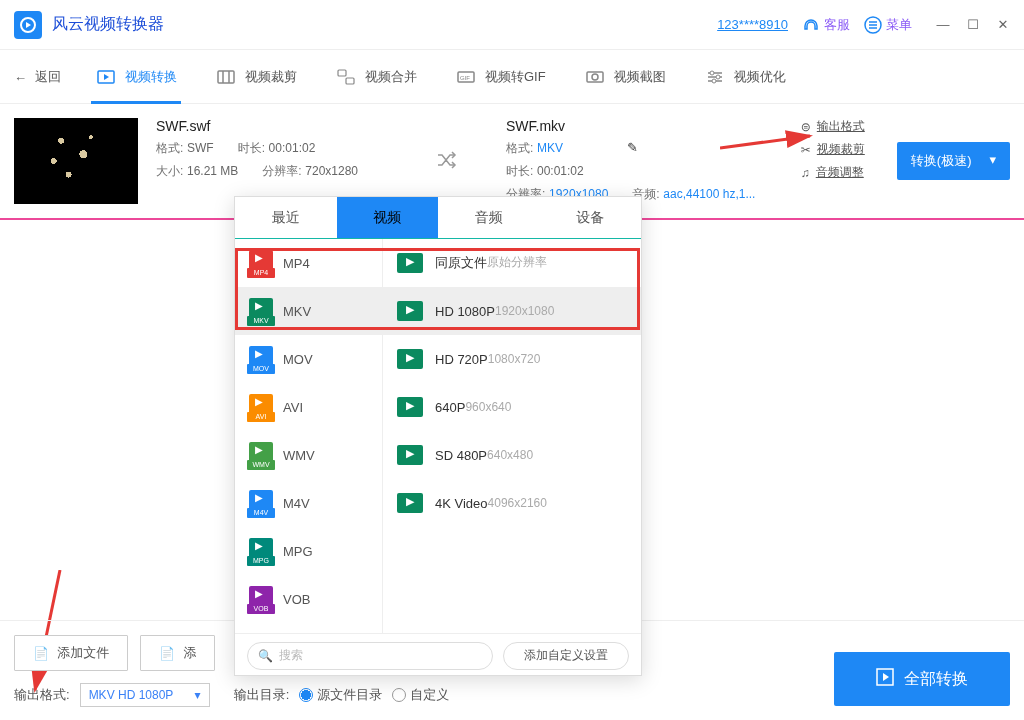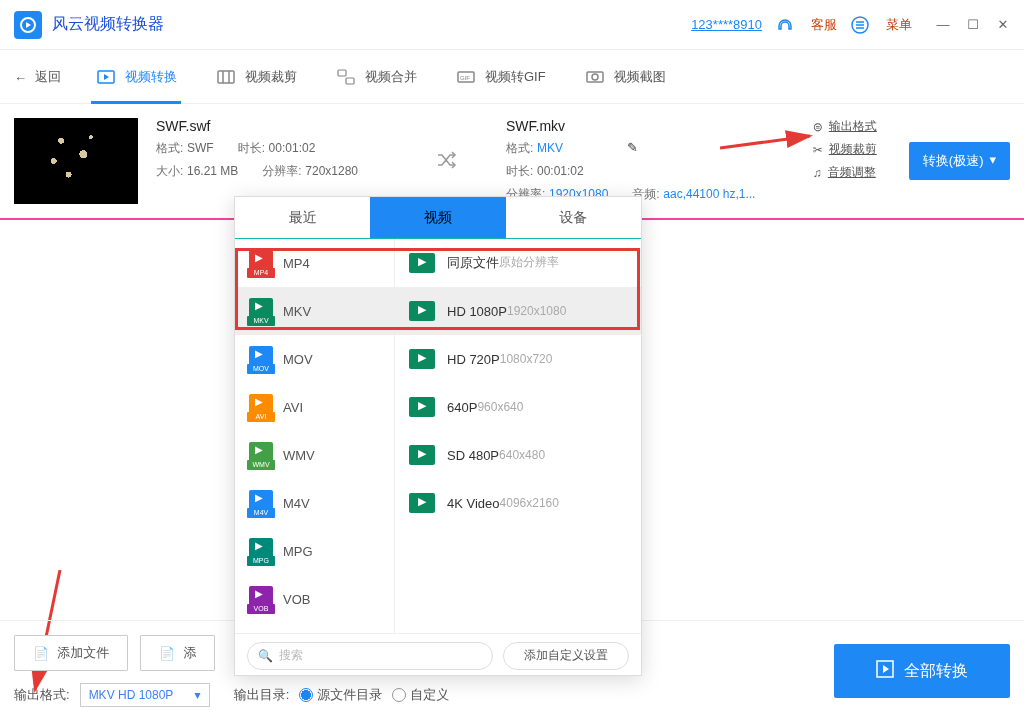--- a/index.html
+++ b/index.html
@@ -3,21 +3,21 @@
 <meta charset="utf-8">
 <style>
 *{margin:0;padding:0;box-sizing:border-box;font-family:"Microsoft YaHei",Arial,sans-serif}
 body{width:1024px;height:720px;background:#fff;overflow:hidden;position:relative;font-size:13px;color:#333}
 .titlebar{height:50px;display:flex;align-items:center;padding:0 14px;border-bottom:1px solid #eee}
 .app-logo{width:28px;height:28px;background:#1E88F5;border-radius:4px;position:relative;display:flex;align-items:center;justify-content:center;margin-right:10px}
 .app-logo svg{fill:#fff}
 .app-title{font-size:16px;color:#1d4ed8}
 .titlebar-right{margin-left:auto;display:flex;align-items:center;gap:14px}
 .user-id{color:#1E88F5;text-decoration:underline;font-size:13px}
-.tb-item{display:flex;align-items:center;gap:17px;color:#c2410c;cursor:pointer}
+.tb-item{display:flex;align-items:center;gap:4px;color:#8b5cf6;cursor:pointer}
 .tb-icon{width:18px;height:18px;display:inline-flex;align-items:center;justify-content:center}
 .win-btns{display:flex;gap:16px;margin-left:10px;color:#666}
 .win-btns span{cursor:pointer;width:14px;text-align:center}
 .toolbar{height:54px;display:flex;align-items:center;padding:0 14px;gap:30px;border-bottom:1px solid #eee}
 .back-btn{display:flex;align-items:center;gap:8px;color:#555;cursor:pointer}
 .tool-item{display:flex;align-items:center;gap:8px;color:#555;cursor:pointer;padding:0 4px;height:54px;position:relative}
 .tool-item.active{color:#1E88F5}
 .tool-item.active::after{content:"";position:absolute;bottom:0;left:0;right:0;height:3px;background:#1E88F5}
 .tool-icon{width:22px;height:22px;display:inline-flex;align-items:center;justify-content:center}
 .file-row{display:flex;padding:14px;gap:18px;border-bottom:2px solid #ec4899;position:relative}
@@ -27,29 +27,29 @@
 .src-name{font-size:14px;color:#222}
 .meta-row{display:flex;gap:24px}
 .meta-label{color:#737373;font-size:12px}
 .meta-val{color:#666;font-size:12px}
 .shuffle{align-self:center;color:#888}
 .dst-col{display:flex;flex-direction:column;gap:6px;min-width:260px;margin-left:30px}
 .link-val{color:#1E88F5}
 .action-col{display:flex;flex-direction:column;gap:6px;margin-left:auto}
 .action-link{display:flex;align-items:center;gap:6px;color:#555;font-size:12px}
 .action-link .txt{text-decoration:underline;cursor:pointer}
-.convert-btn{background:#1E88F5;color:#fff;padding:10px 14px;border-radius:2px;display:flex;align-items:flex-start;gap:6px;cursor:pointer;margin-left:14px;align-self:center;font-size:13px}
+.convert-btn{background:#1E88F5;color:#fff;padding:10px 14px;border-radius:2px;display:flex;align-items:flex-start;gap:18px;cursor:pointer;margin-left:14px;align-self:center;font-size:13px}
 .arrow-anno{position:absolute;top:128px;left:720px;pointer-events:none}
 .arrow-anno2{position:absolute;top:570px;left:0;pointer-events:none}
 .dropdown{position:absolute;top:196px;left:234px;width:408px;background:#fff;border:1px solid #ddd;box-shadow:0 4px 20px rgba(0,0,0,0.15);z-index:50;height:480px}
 .dd-tabs{display:flex;height:42px;border-bottom:1px solid #14b8a6}
 .dd-tab{flex:1;display:flex;align-items:center;justify-content:center;cursor:pointer;color:#555;font-size:14px}
 .dd-tab.active{background:#1E88F5;color:#000000}
 .dd-body{display:flex;height:394px}
-.fmt-list{width:160px;border-right:1px solid #eee;overflow:hidden}
+.fmt-list{width:148px;border-right:1px solid #eee;overflow:hidden}
 .fmt-item{height:48px;display:flex;align-items:center;gap:10px;padding:0 14px;cursor:pointer;color:#555;font-size:13px}
 .fmt-item.sel{background:#eee}
 .fmt-icon{width:24px;height:26px;position:relative;border-radius:2px}
 .fmt-icon::after{content:"▶";position:absolute;top:2px;left:6px;color:#fff;font-size:10px}
 .fmt-badge{position:absolute;bottom:-2px;left:-2px;right:-2px;font-size:7px;color:#fff;text-align:center;line-height:10px;border-radius:1px}
 .res-list{flex:1;overflow:hidden}
 .res-item{height:48px;display:flex;align-items:center;gap:12px;padding:0 14px;cursor:pointer}
 .res-item.sel{background:#eee}
 .res-icon{width:26px;height:20px;background:#0B8A5F;border-radius:2px;position:relative;border-left:4px dotted #0B8A5F;border-right:4px dotted #0B8A5F}
 .res-icon::after{content:"▶";position:absolute;top:2px;left:5px;color:#fff;font-size:11px}
@@ -62,21 +62,21 @@
 .red-box{position:absolute;border:3px solid #E53935;pointer-events:none;z-index:60}
 .box1{top:248px;left:235px;width:405px;height:82px}
 .bottom-bar{position:absolute;bottom:0;left:0;right:0;height:100px;border-top:1px solid #eee;padding:14px;display:flex;flex-direction:column;gap:12px}
 .bb-row1{display:flex;gap:12px}
 .bb-btn{border:1px solid #ccc;padding:8px 18px;display:flex;align-items:center;gap:8px;cursor:pointer;font-size:13px;color:#555;border-radius:1px;background:#fff}
 .bb-row2{display:flex;align-items:center;gap:10px;font-size:13px;color:#555}
 .out-select{border:1px solid #ccc;padding:4px 8px;display:flex;align-items:center;gap:6px;color:#3b82f6;font-size:12px;min-width:130px;justify-content:space-between}
 .radio{display:flex;align-items:center;gap:4px}
 .radio-circ{width:14px;height:14px;border-radius:50%;border:1px solid #999}
 .radio-circ.on{border-color:#1E88F5;background:radial-gradient(circle,#1E88F5 0,#1E88F5 5px,transparent 5px)}
-.convert-all{position:absolute;right:14px;bottom:22px;background:#1E88F5;color:#fff;padding:16px 42px;font-size:16px;display:flex;align-items:center;gap:10px;cursor:pointer;border-radius:2px}
+.convert-all{position:absolute;right:14px;bottom:14px;background:#1E88F5;color:#fff;padding:16px 42px;font-size:16px;display:flex;align-items:center;gap:10px;cursor:pointer;border-radius:2px}
 </style>
 </head>
 <body>
 
 <div class="titlebar">
   <div class="app-logo">
     <svg width="16" height="16" viewBox="0 0 16 16">
         <circle cx="8" cy="8" r="7" fill="none" stroke="#fff" stroke-width="2"></circle>
         <polygon points="6,5 11,8 6,11" fill="#fff"></polygon>
       </svg>
@@ -152,20 +152,31 @@
     </div>
   <div class="tool-item">
       <span class="tool-icon">
         <svg width="22" height="22" viewBox="0 0 22 22">
           <rect x="3" y="6" width="16" height="10" rx="1" fill="none" stroke="#888" stroke-width="1.5"></rect>
           <circle cx="11" cy="11" r="3" fill="none" stroke="#888" stroke-width="1.5"></circle>
         </svg>
       </span>
       <span>视频截图</span>
     </div>
+  <div class="tool-item">
+      <span class="tool-icon">
+        <svg width="22" height="22" viewBox="0 0 22 22">
+          <path d="M4 7h14M4 11h14M4 15h14" stroke="#888" stroke-width="1.5"></path>
+          <circle cx="8" cy="7" r="2" fill="#fff" stroke="#888"></circle>
+          <circle cx="14" cy="11" r="2" fill="#fff" stroke="#888"></circle>
+          <circle cx="10" cy="15" r="2" fill="#fff" stroke="#888"></circle>
+        </svg>
+      </span>
+      <span>视频优化</span>
+    </div>
 </div>
 
 <div class="file-row">
   <div class="thumb">
       <div class="thumb-dots"></div>
     </div>
   <div class="src-col">
     <span class="src-name">SWF.swf</span>
     <div class="meta-row">
       <span><span class="meta-label">格式:</span> <span class="meta-val">SWF</span></span>
@@ -228,20 +239,21 @@
         <polygon points="0,0 9,3 0,6" fill="#E53935"></polygon>
       </marker>
     </defs>
     <line x1="60" y1="0" x2="35" y2="120" stroke="#E53935" stroke-width="3" marker-end="url(#ah2)"></line>
   </svg>
 
 <div class="dropdown">
   <div class="dd-tabs">
     <div class="dd-tab">最近</div>
     <div class="dd-tab active">视频</div>
+    <div class="dd-tab">音频</div>
     <div class="dd-tab">设备</div>
   </div>
   <div class="dd-body">
     <div class="fmt-list" id="fmt-list">
         <div class="fmt-item">
           <span class="fmt-icon" style="background:#E53935">
             <span class="fmt-badge" style="background:#E53935">MP4</span>
           </span>
           <span>MP4</span>
         </div>

